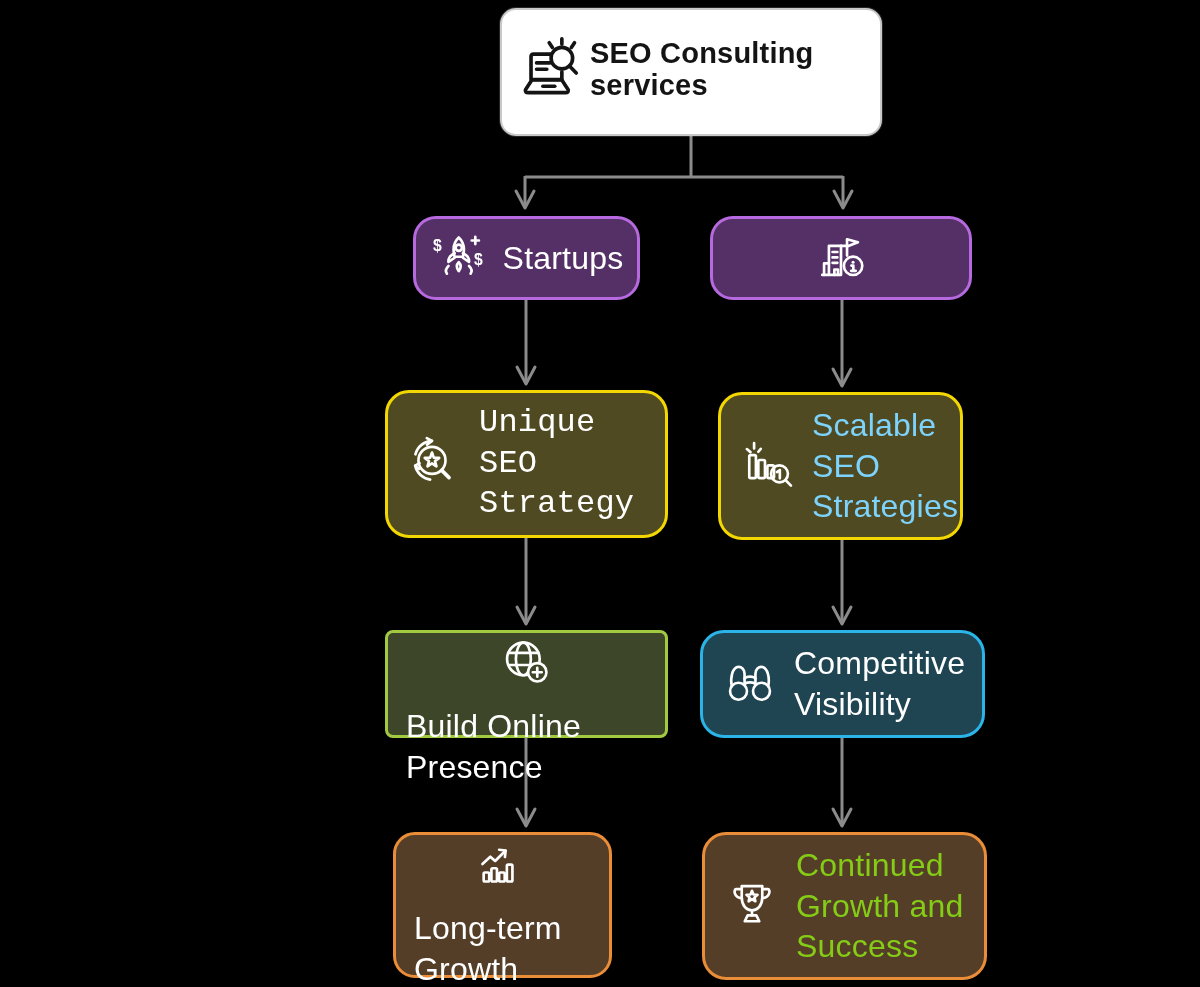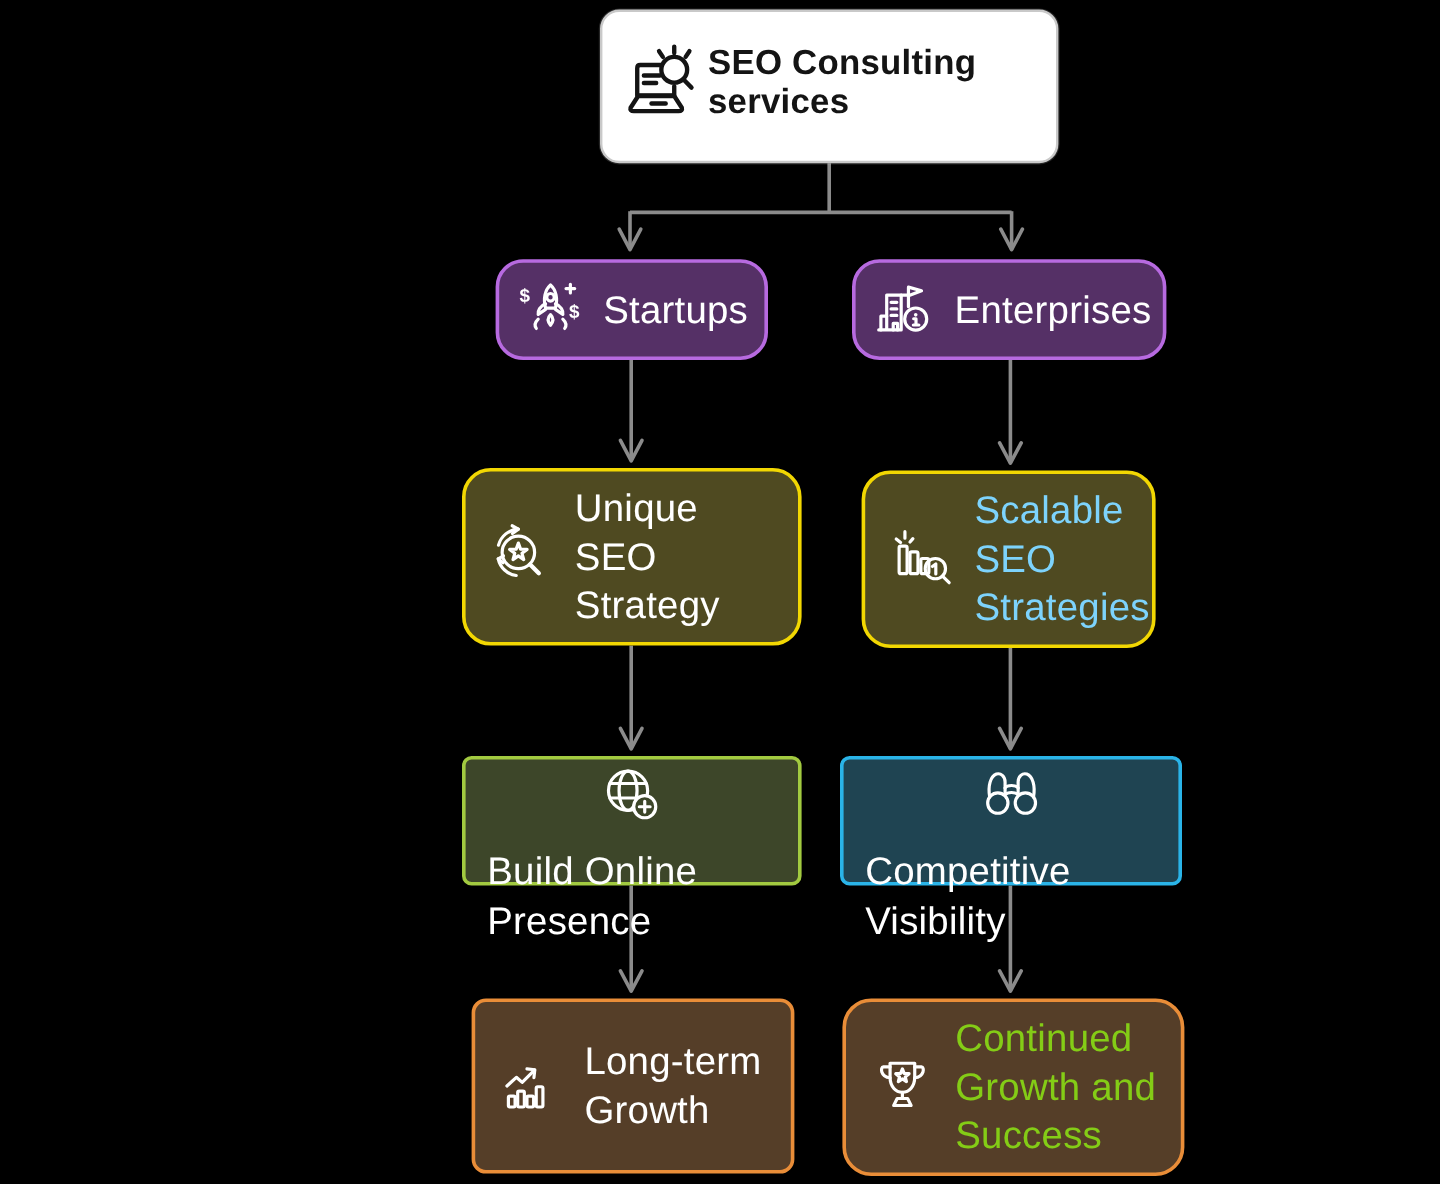--- a/index.html
+++ b/index.html
@@ -90,24 +90,23 @@
         <path d="M17,19 H21 M17,23.5 H21 M17,28 H21"></path>
         <path d="M18.5,38 V33.5 H21.5 V38"></path>
         <path d="M24,14 H29 V9"></path>
         <path d="M29,8.5 L38,11 L29,14.5"></path>
         <path d="M29,14.5 V22"></path>
         <circle class="mask" cx="34" cy="30.5" r="7.6" stroke="#fff"></circle>
         <circle class="filled" cx="34" cy="27.6" r="1.25"></circle>
         <path d="M32.6,30.3 H34.2 V34.4 M32.4,34.6 H36.2"></path>
       </svg>
     </span>
-    <span class="label">Enterprises</span>
   </div>
 
-  <div class="node" style="left: 385px; top: 390px; width: 283px; height: 148px; border-width: 3.5px; border-radius: 24px; background: rgb(79, 74, 33); --node-fill: #4f4a21; border-color: rgb(242, 215, 2); color: rgb(255, 255, 255);">
+  <div class="node" style="left: 385px; top: 390px; width: 283px; height: 148px; border-width: 3.5px; border-radius: 24px; background: rgb(79, 74, 33); --node-fill: #4f4a21; border-color: rgb(242, 215, 2); color: rgb(255, 255, 255); font-family: Liberation Mono, monospace;">
     <span class="icon">
       <svg width="58" height="58" viewBox="0 0 48 48">
         <circle cx="21.5" cy="21" r="11.2"></circle>
         <path d="M21.5,14.5 L23,18.7 L27.5,18.9 L24,21.6 L25.2,25.9 L21.5,23.4 L17.8,25.9 L19,21.6 L15.5,18.9 L20,18.7 Z"></path>
         <path d="M29.6,29.3 L35.6,35.3" stroke-width="3"></path>
         <path d="M7.8,16 A14.8,14.8 0 0 1 21.5,4.9"></path>
         <path d="M17.2,2.6 L21.5,4.9 L17.4,8.0"></path>
         <path d="M20,36.9 A14.8,14.8 0 0 1 7.6,25.4"></path>
         <path d="M10.9,28.1 L7.6,25.4 L11.2,23.3"></path>
       </svg>
@@ -136,35 +135,35 @@
         <circle cx="21" cy="21.5" r="13.5"></circle>
         <ellipse cx="21" cy="21.5" rx="6.2" ry="13.5"></ellipse>
         <path d="M8.6,16.5 H33.4 M8.6,26.5 H33.4"></path>
         <circle class="mask" cx="32.5" cy="32.5" r="7.6" stroke="#fff"></circle>
         <path d="M32.5,28.8 V36.2 M28.8,32.5 H36.2"></path>
       </svg>
     </span>
     <span class="label">Build Online Presence</span>
   </div>
 
-  <div class="node" style="left: 700px; top: 630px; width: 285px; height: 108px; border-width: 3.5px; border-radius: 8px; background: rgb(31, 68, 82); --node-fill: #1f4452; border-color: rgb(42, 180, 232); color: rgb(255, 255, 255); flex-direction: column;">
+  <div class="node" style="left: 700px; top: 630px; width: 285px; height: 108px; border-width: 3.5px; border-radius: 24px; background: rgb(31, 68, 82); --node-fill: #1f4452; border-color: rgb(42, 180, 232); color: rgb(255, 255, 255);">
     <span class="icon">
       <svg width="58" height="58" viewBox="0 0 48 48">
         <circle cx="14.5" cy="30" r="7"></circle>
         <circle cx="33.5" cy="30" r="7"></circle>
         <path d="M8.9,25.8 C7.5,18 9.5,11.5 13.5,10 C16.5,9 19.5,11.5 19.5,15.5 V23.5"></path>
         <path d="M39.1,25.8 C40.5,18 38.5,11.5 34.5,10 C31.5,9 28.5,11.5 28.5,15.5 V23.5"></path>
         <path d="M19.5,19.5 C21,17.3 27,17.3 28.5,19.5"></path>
         <path d="M19.5,24.2 C21,22.2 27,22.2 28.5,24.2"></path>
       </svg>
     </span>
     <span class="label">Competitive Visibility</span>
   </div>
 
-  <div class="node" style="left: 393px; top: 832px; width: 269px; height: 146px; border-width: 3.5px; border-radius: 12px; background: rgb(85, 62, 40); --node-fill: #553e28; border-color: rgb(233, 141, 56); color: rgb(255, 255, 255);">
+  <div class="node" style="left: 393px; top: 832px; width: 219px; height: 146px; border-width: 3.5px; border-radius: 22px; background: rgb(85, 62, 40); --node-fill: #553e28; border-color: rgb(233, 141, 56); color: rgb(255, 255, 255); flex-direction: column;">
     <span class="icon">
       <svg width="58" height="58" viewBox="0 0 48 48">
         <path d="M7,24 L13.5,18 L17.5,21.5 L26,13"></path>
         <path d="M26.2,12.8 L20.8,12.2 M26.2,12.8 L25.6,18.2"></path>
         <rect x="8" y="31" width="4.6" height="7.5" rx="1"></rect>
         <rect x="14.4" y="27.5" width="4.6" height="11" rx="1"></rect>
         <rect x="20.8" y="31" width="4.6" height="7.5" rx="1"></rect>
         <rect x="27.2" y="24.5" width="4.6" height="14" rx="1"></rect>
       </svg>
     </span>

